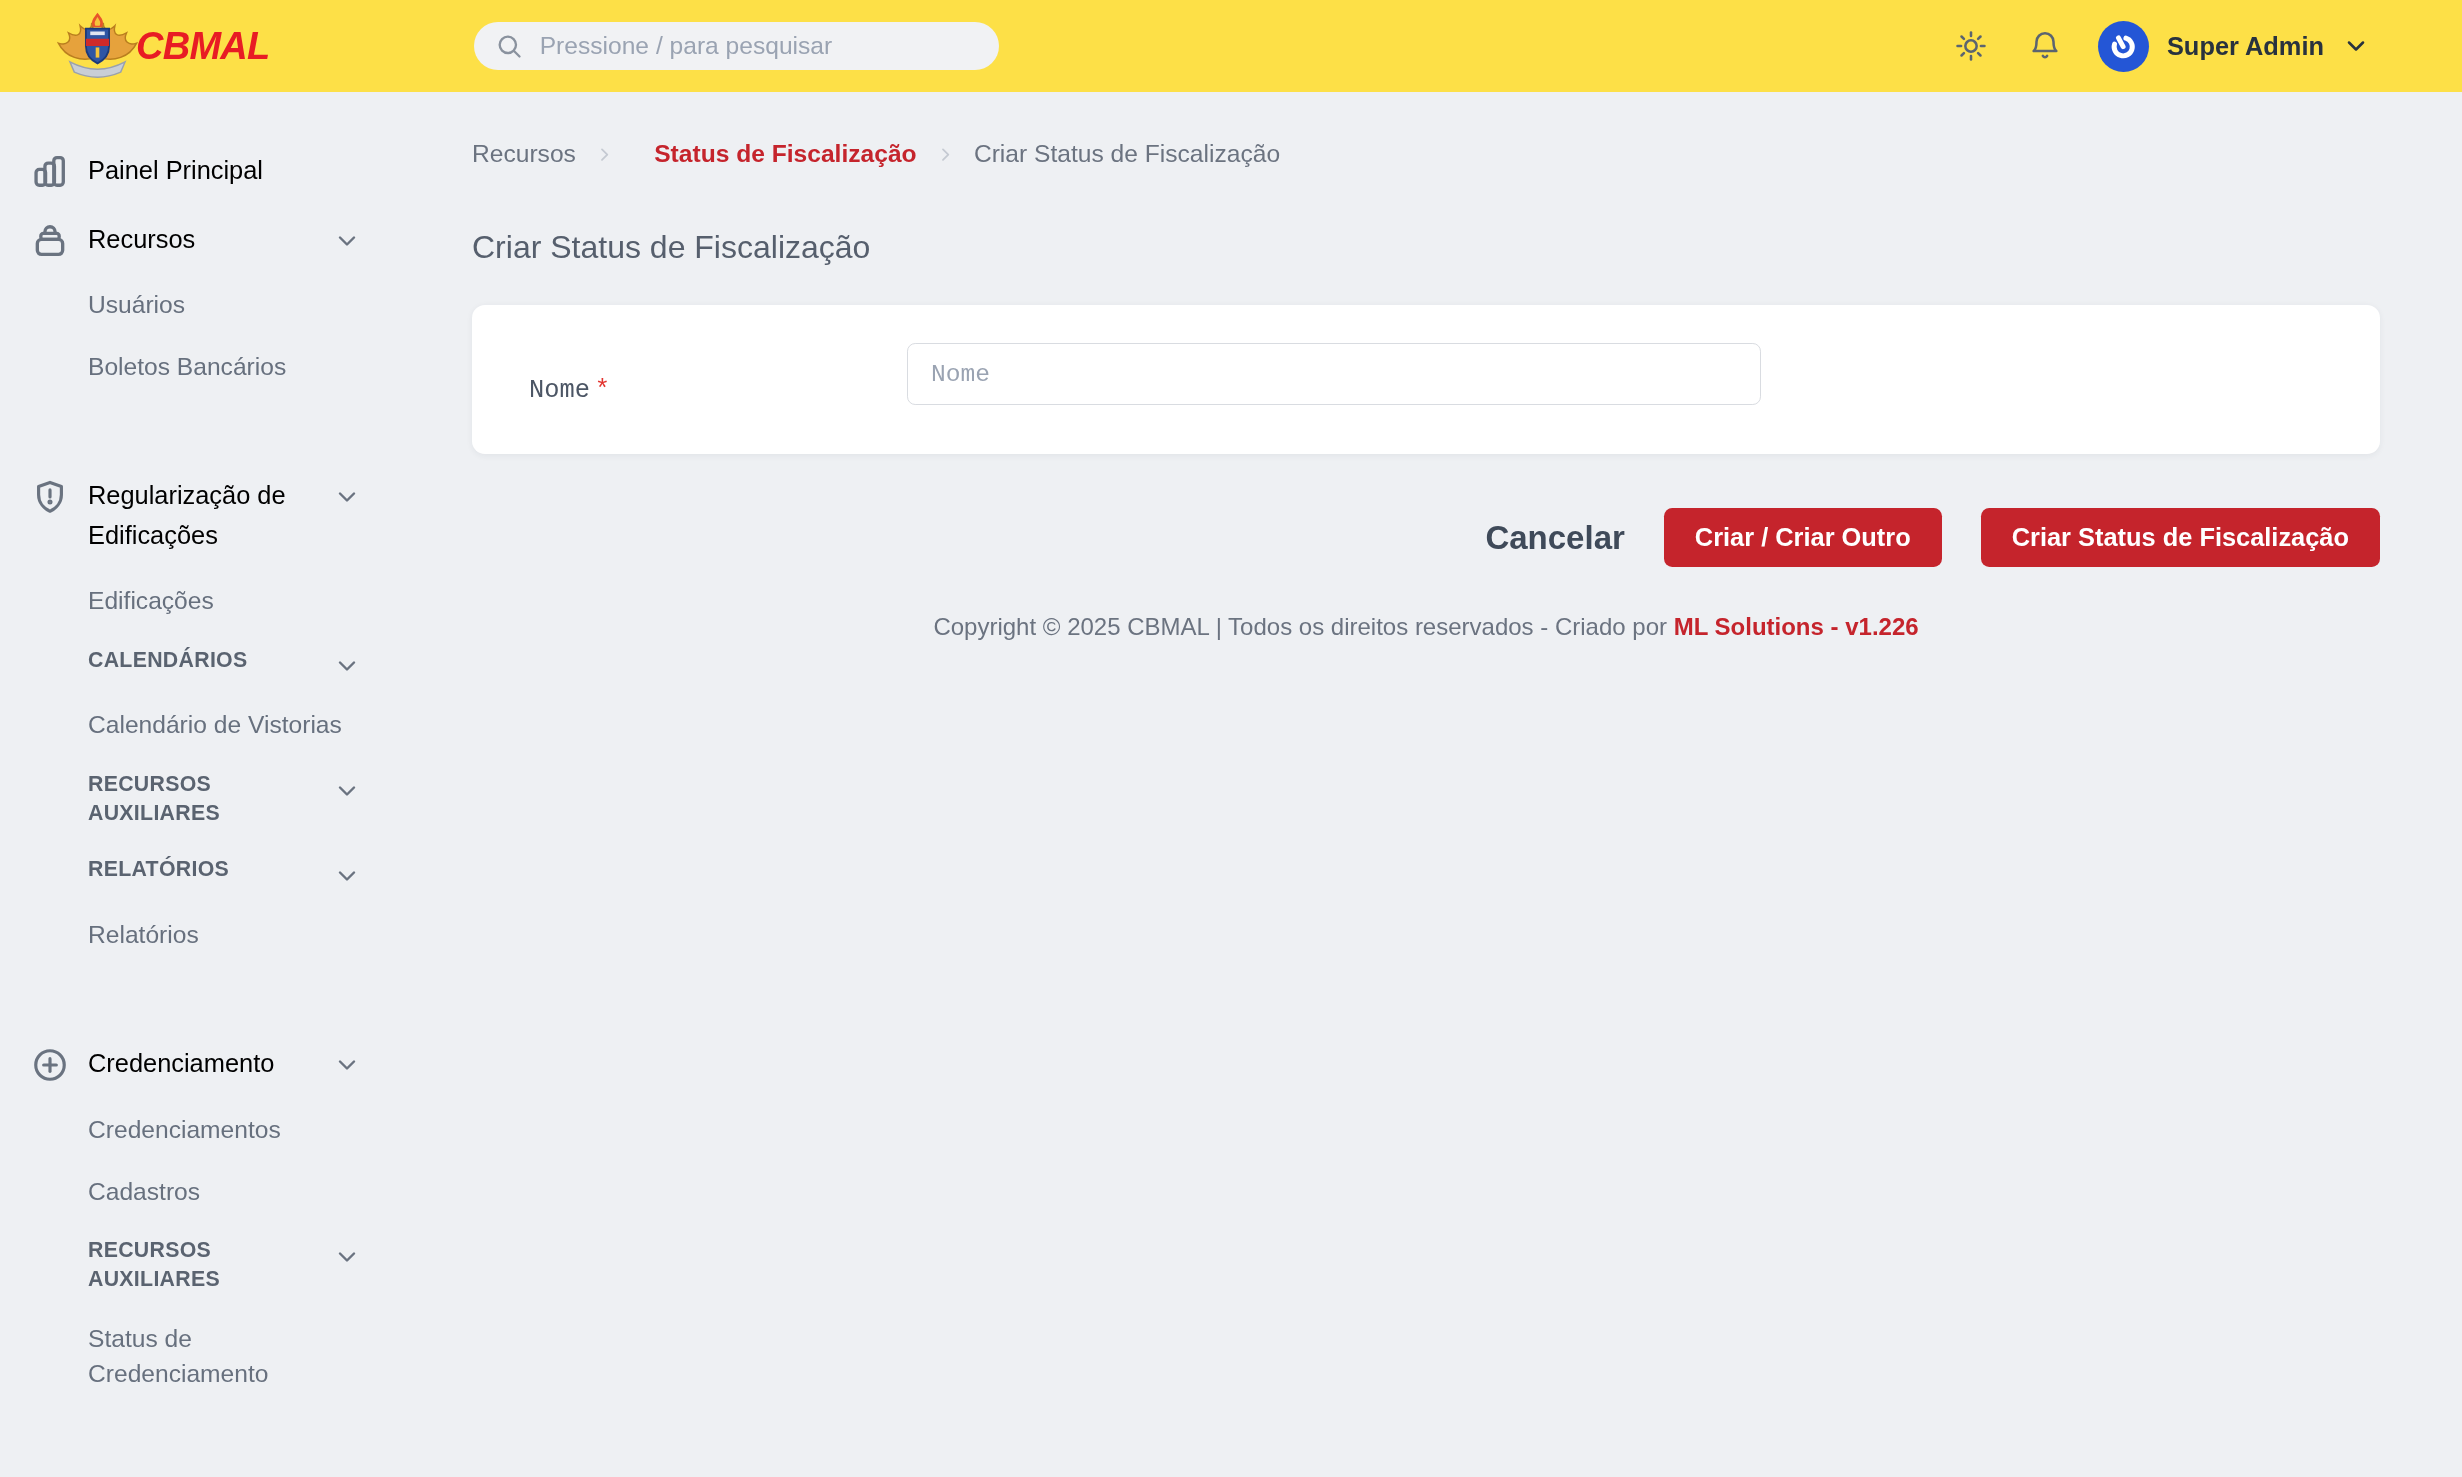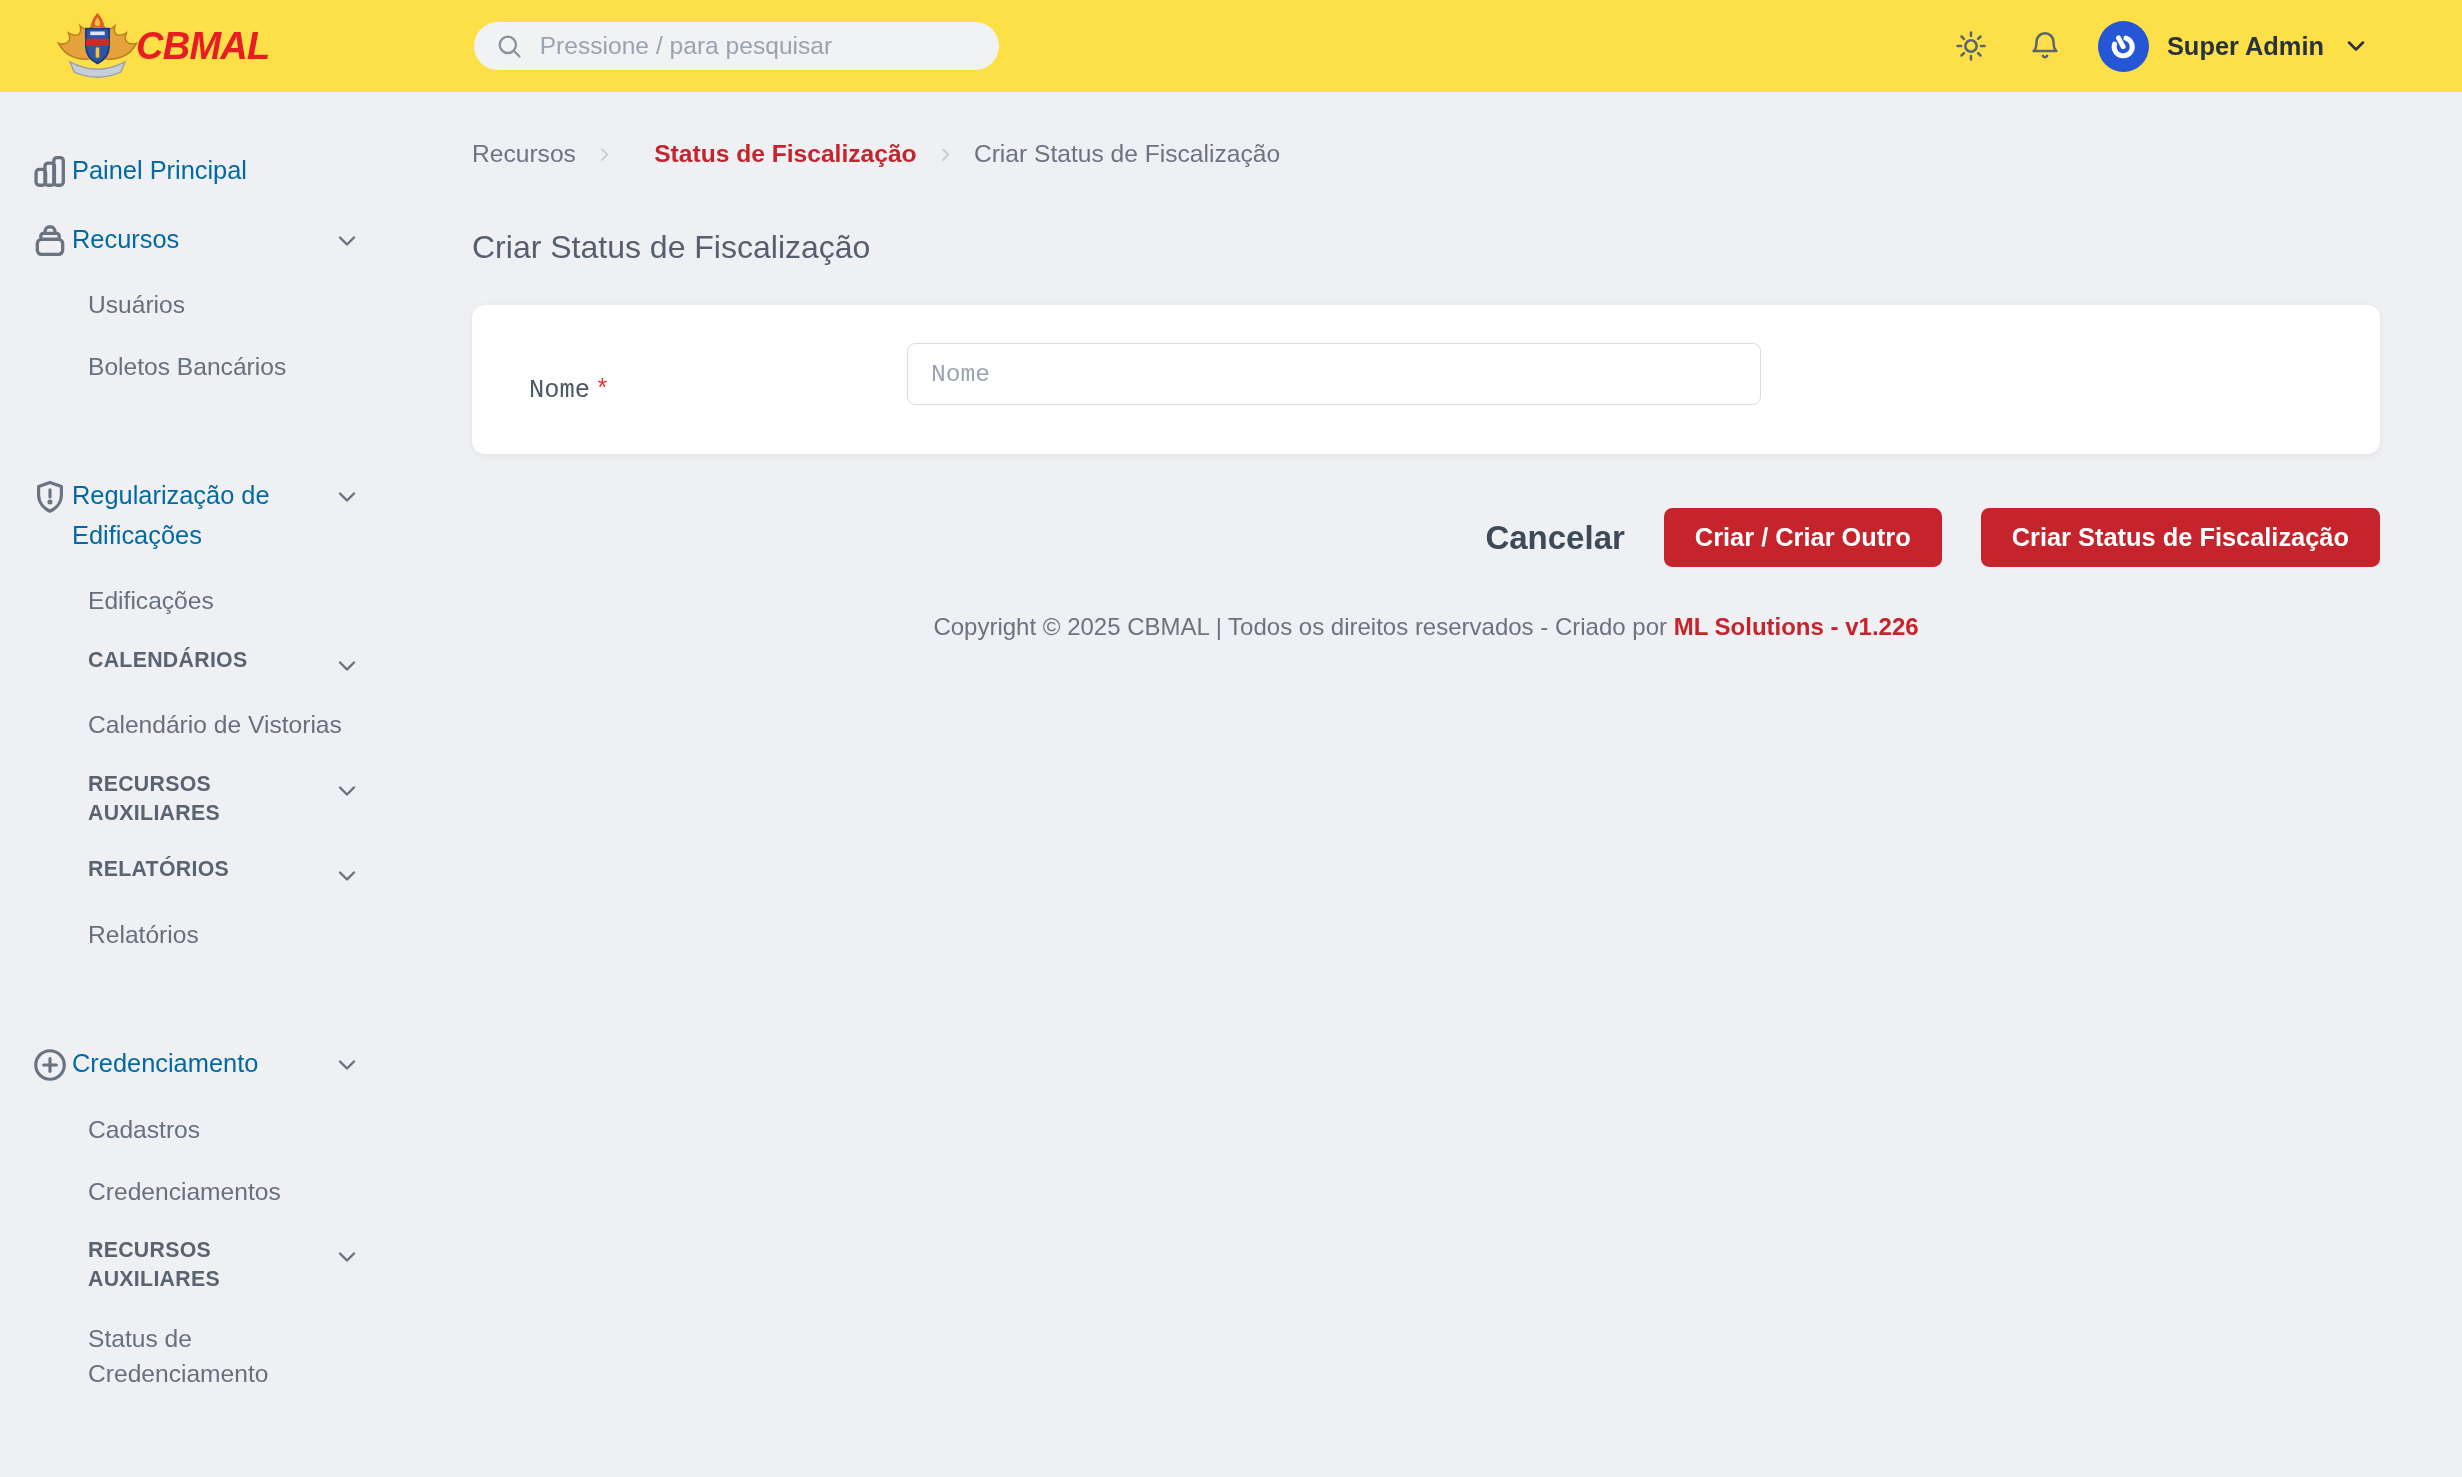--- a/index.html
+++ b/index.html
@@ -48,21 +48,21 @@
   
   .layout { display:flex; height:1385px; }
 
   
   .sidebar { width:386px; flex:0 0 386px; padding:44px 24.6px 0 31px; overflow:hidden; }
   .nav { list-style:none; }
   .nav li { display:flex; align-items:flex-start; cursor:pointer; }
   .nav .icon { width:38px; flex:0 0 38px; color:#6a7380; margin-top:1.6px; }
   .nav .lbl { flex:1; min-width:0; }
   .nav .chev { flex:0 0 28px; color:#6a7380; margin-left:6.6px; margin-top:6.6px; }
-  .nav-item { gap:3px; padding:14.8px 0; font-size:25.4px; color:#0369a1; }
+  .nav-item { gap:19px; padding:14.8px 0; font-size:25.4px; color:#000000; }
   .nav-item .lbl { line-height:1.55; }
   .nav-sub { padding:13px 0 13px 57px; font-size:24.6px; color:#67707e; }
   .nav-sub .lbl { line-height:1.45; }
   .nav-section {
     padding:14px 0 14px 57px; font-size:21.3px; font-weight:bold;
     color:#5a6370; letter-spacing:0.3px; text-transform:uppercase;
   }
   .nav-section .lbl { line-height:1.35; }
   .nav .gap { margin-top:64px; }
 
@@ -265,24 +265,24 @@
             </svg>
           </span>
           <span class="lbl">Credenciamento</span>
           <span class="chev">
             <svg width="28" height="28" viewBox="0 0 24 24" fill="none" stroke="currentColor" stroke-width="2.1" stroke-linecap="round" stroke-linejoin="round">
               <polyline points="6 9 12 15 18 9"></polyline>
             </svg>
           </span>
         </li>
         <li class="nav-sub">
+          <span class="lbl">Credenciamentos</span>
+        </li>
+        <li class="nav-sub">
           <span class="lbl">Cadastros</span>
-        </li>
-        <li class="nav-sub">
-          <span class="lbl">Credenciamentos</span>
         </li>
         <li class="nav-section">
           <span class="lbl">RECURSOS AUXILIARES</span>
           <span class="chev">
             <svg width="28" height="28" viewBox="0 0 24 24" fill="none" stroke="currentColor" stroke-width="2.1" stroke-linecap="round" stroke-linejoin="round">
               <polyline points="6 9 12 15 18 9"></polyline>
             </svg>
           </span>
         </li>
         <li class="nav-sub">

